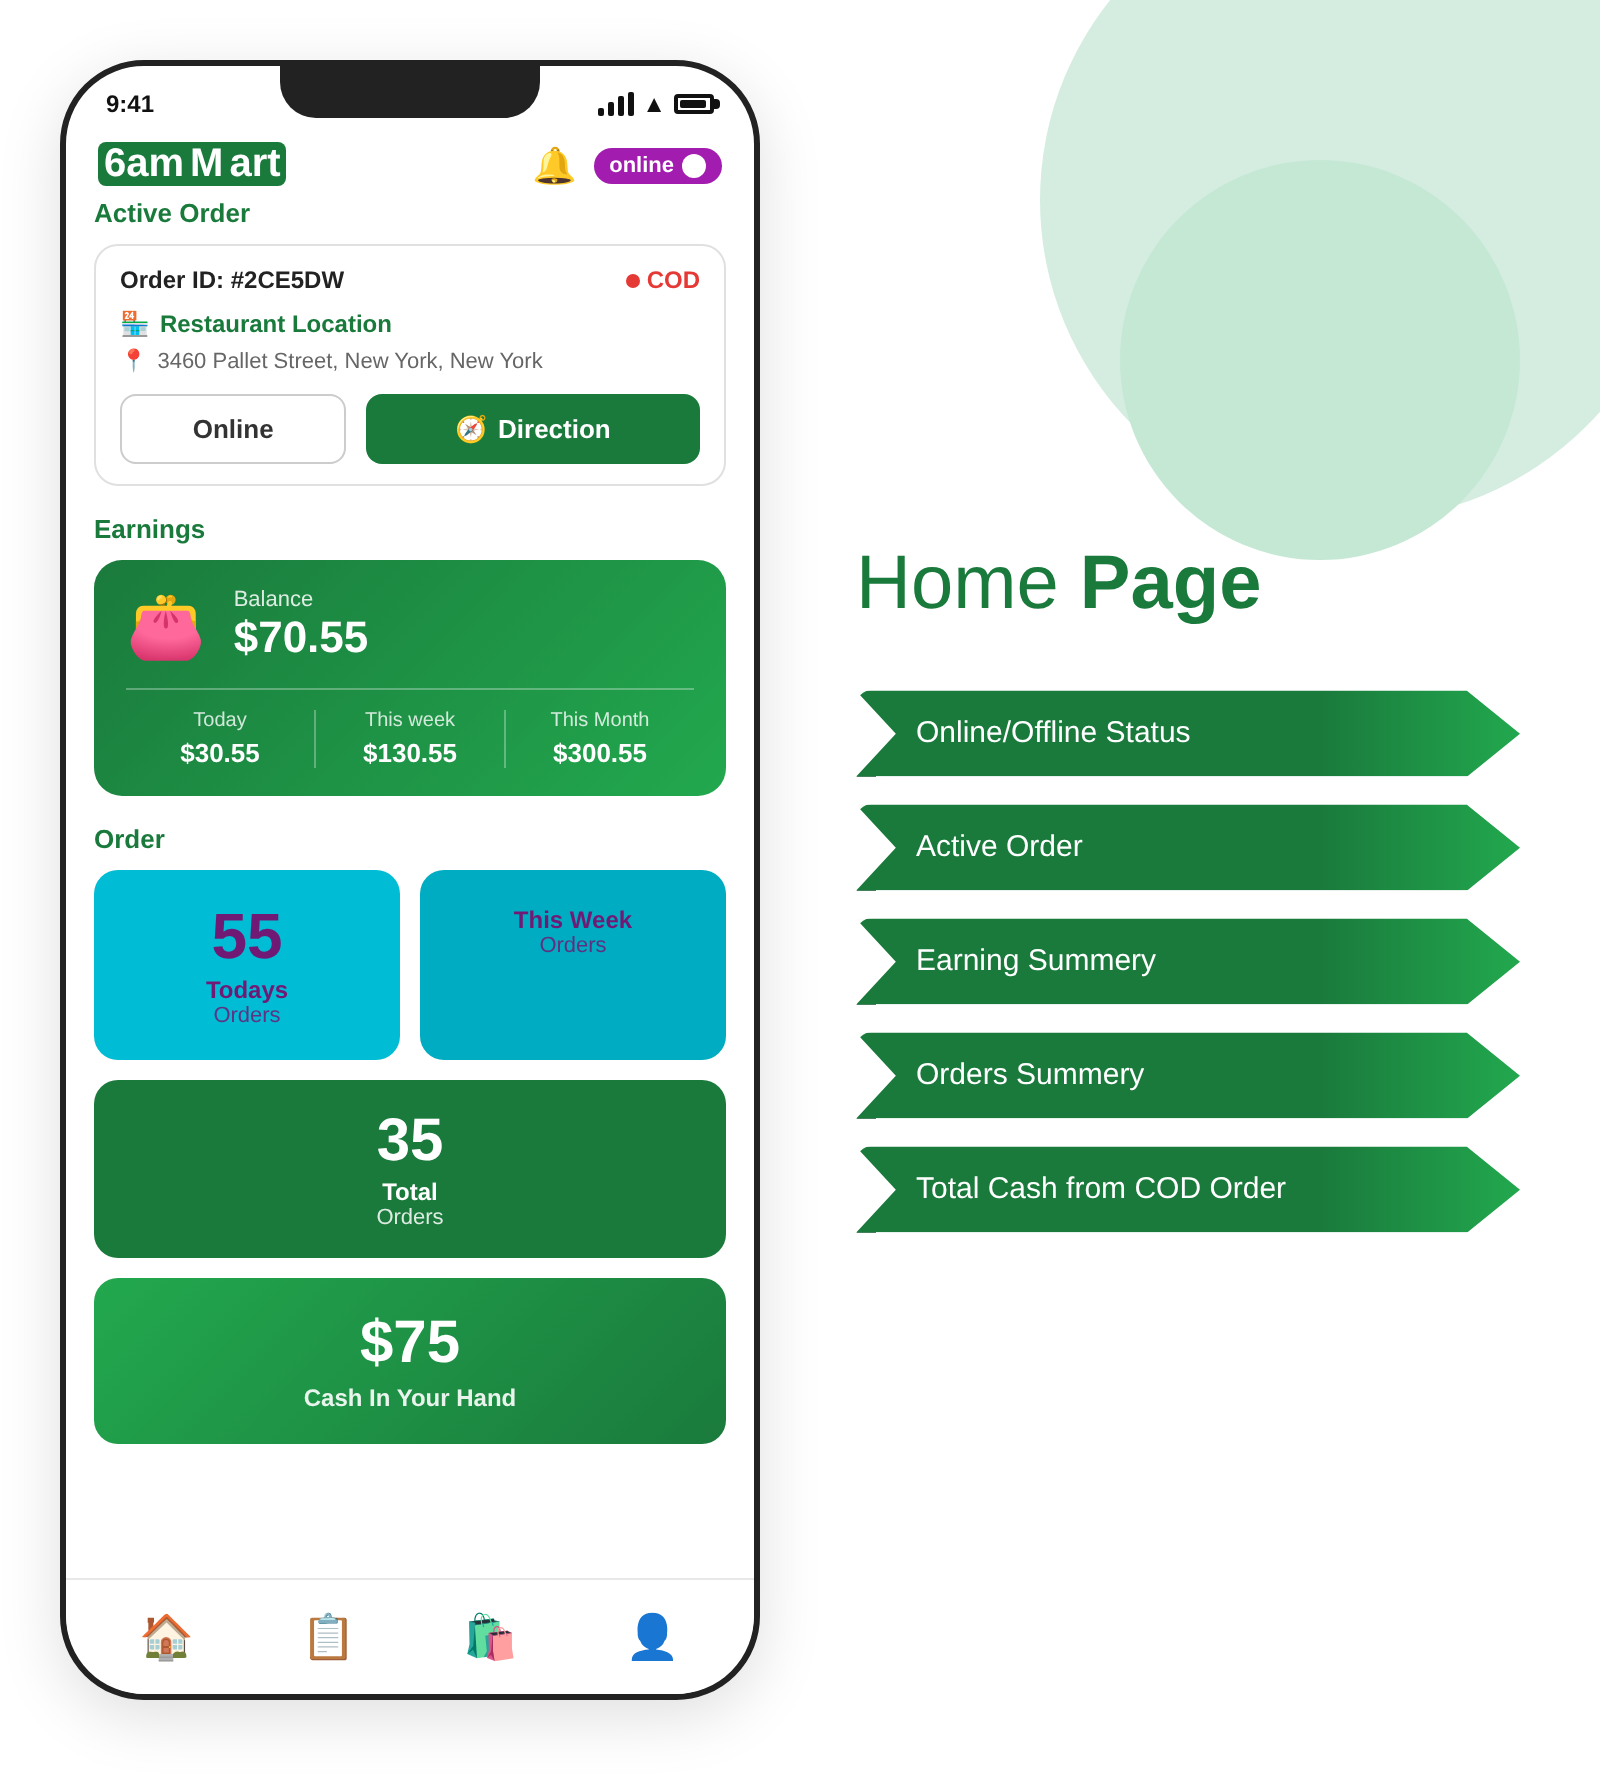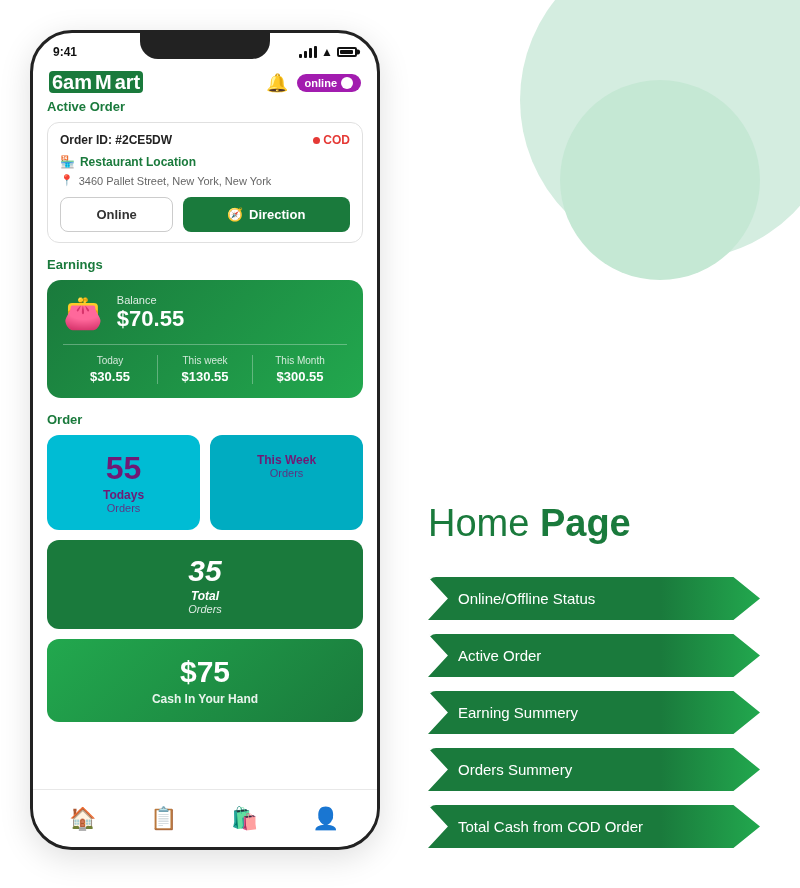--- a/index.html
+++ b/index.html
@@ -347,21 +347,20 @@
       font-size: 11px;
       opacity: 0.85;
     }
     .order-full {
       background: #1a7a3c;
       border-radius: 12px;
       padding: 14px;
       text-align: center;
       color: #fff;
       margin-bottom: 10px;
-      font-style: italic;
     }
     .order-full .order-num { font-size: 30px; }
     .cash-box {
       background: linear-gradient(135deg, #22a84e 0%, #1a7a3c 100%);
       border-radius: 12px;
       padding: 16px;
       text-align: center;
       color: #fff;
       margin-bottom: 10px;
     }
@@ -403,21 +402,21 @@
     
     .right-panel {
       position: absolute;
       right: 0;
       top: 0;
       width: 452px;
       height: 888px;
       z-index: 1;
       display: flex;
       flex-direction: column;
-      justify-content: flex-end;
+      justify-content: center;
       padding: 40px 40px 40px 80px;
     }
 
     .home-page-title {
       font-size: 38px;
       font-weight: 400;
       color: #1a7a3c;
       margin-bottom: 32px;
       line-height: 1.1;
     }

